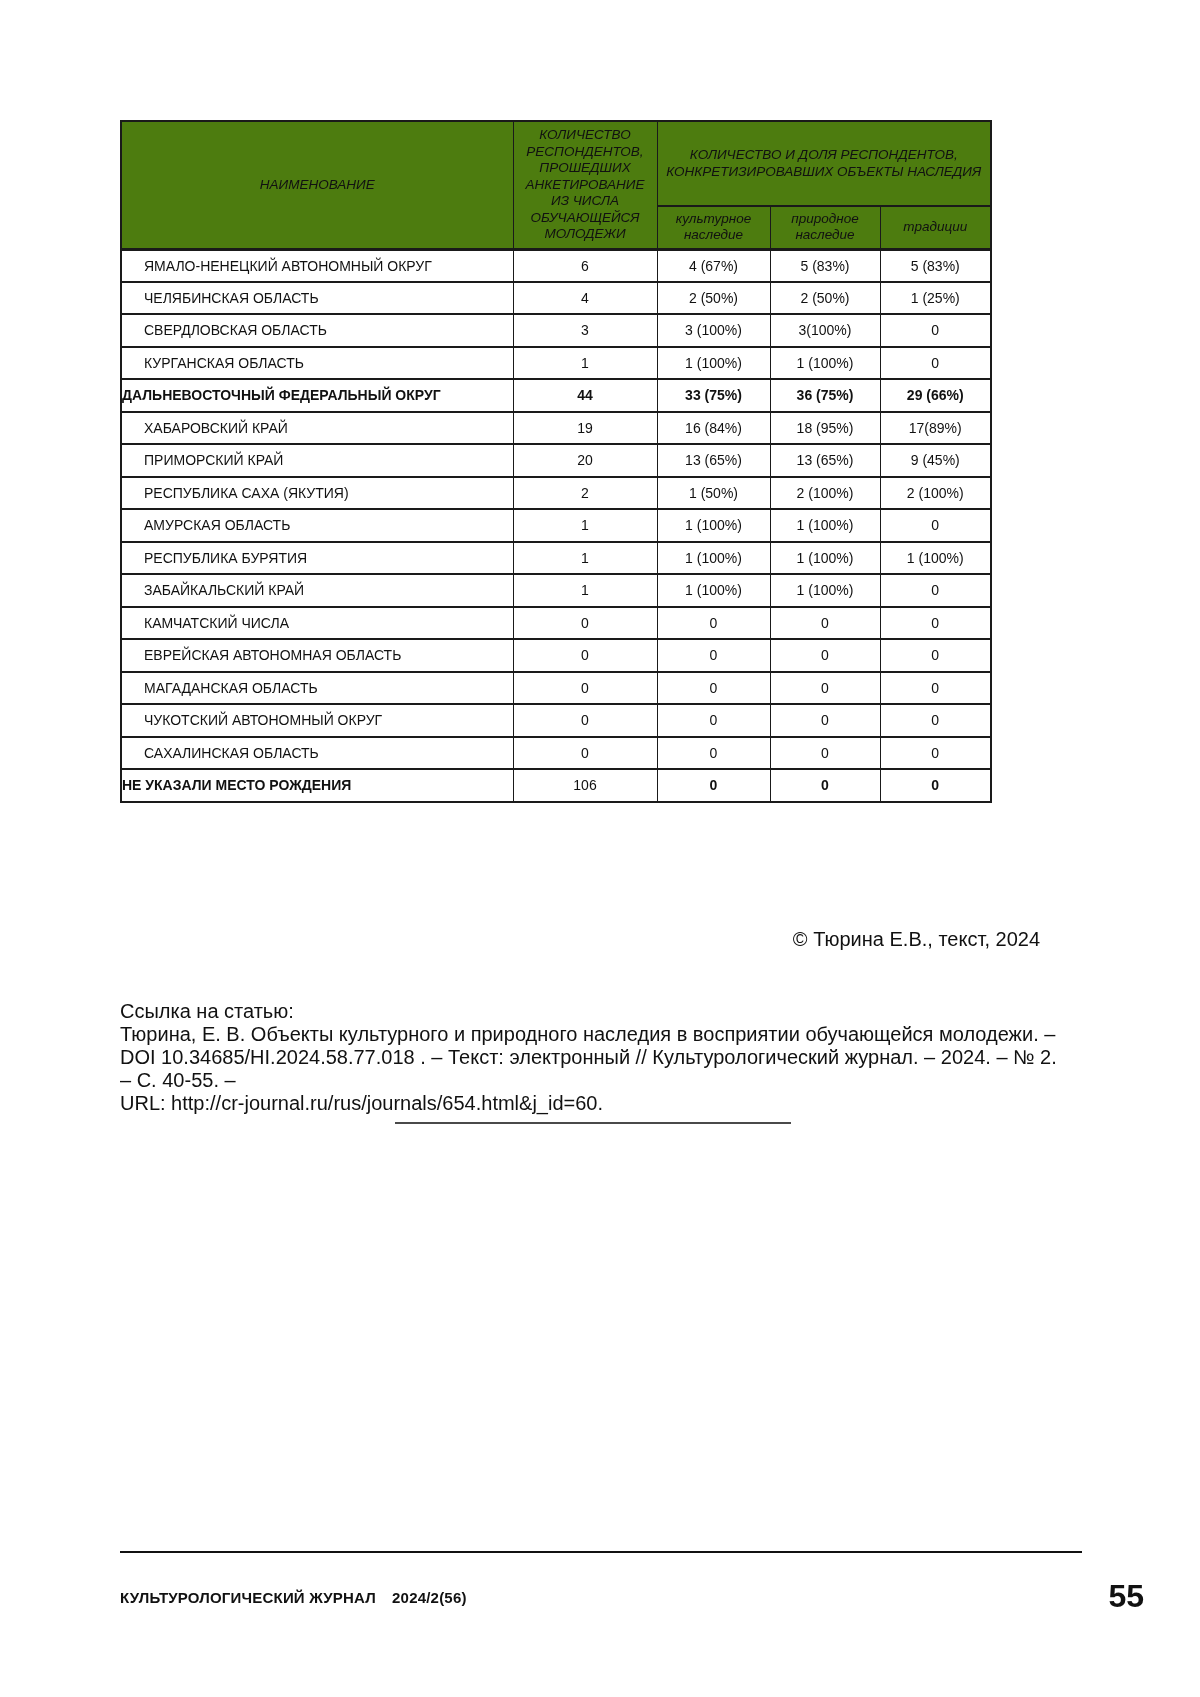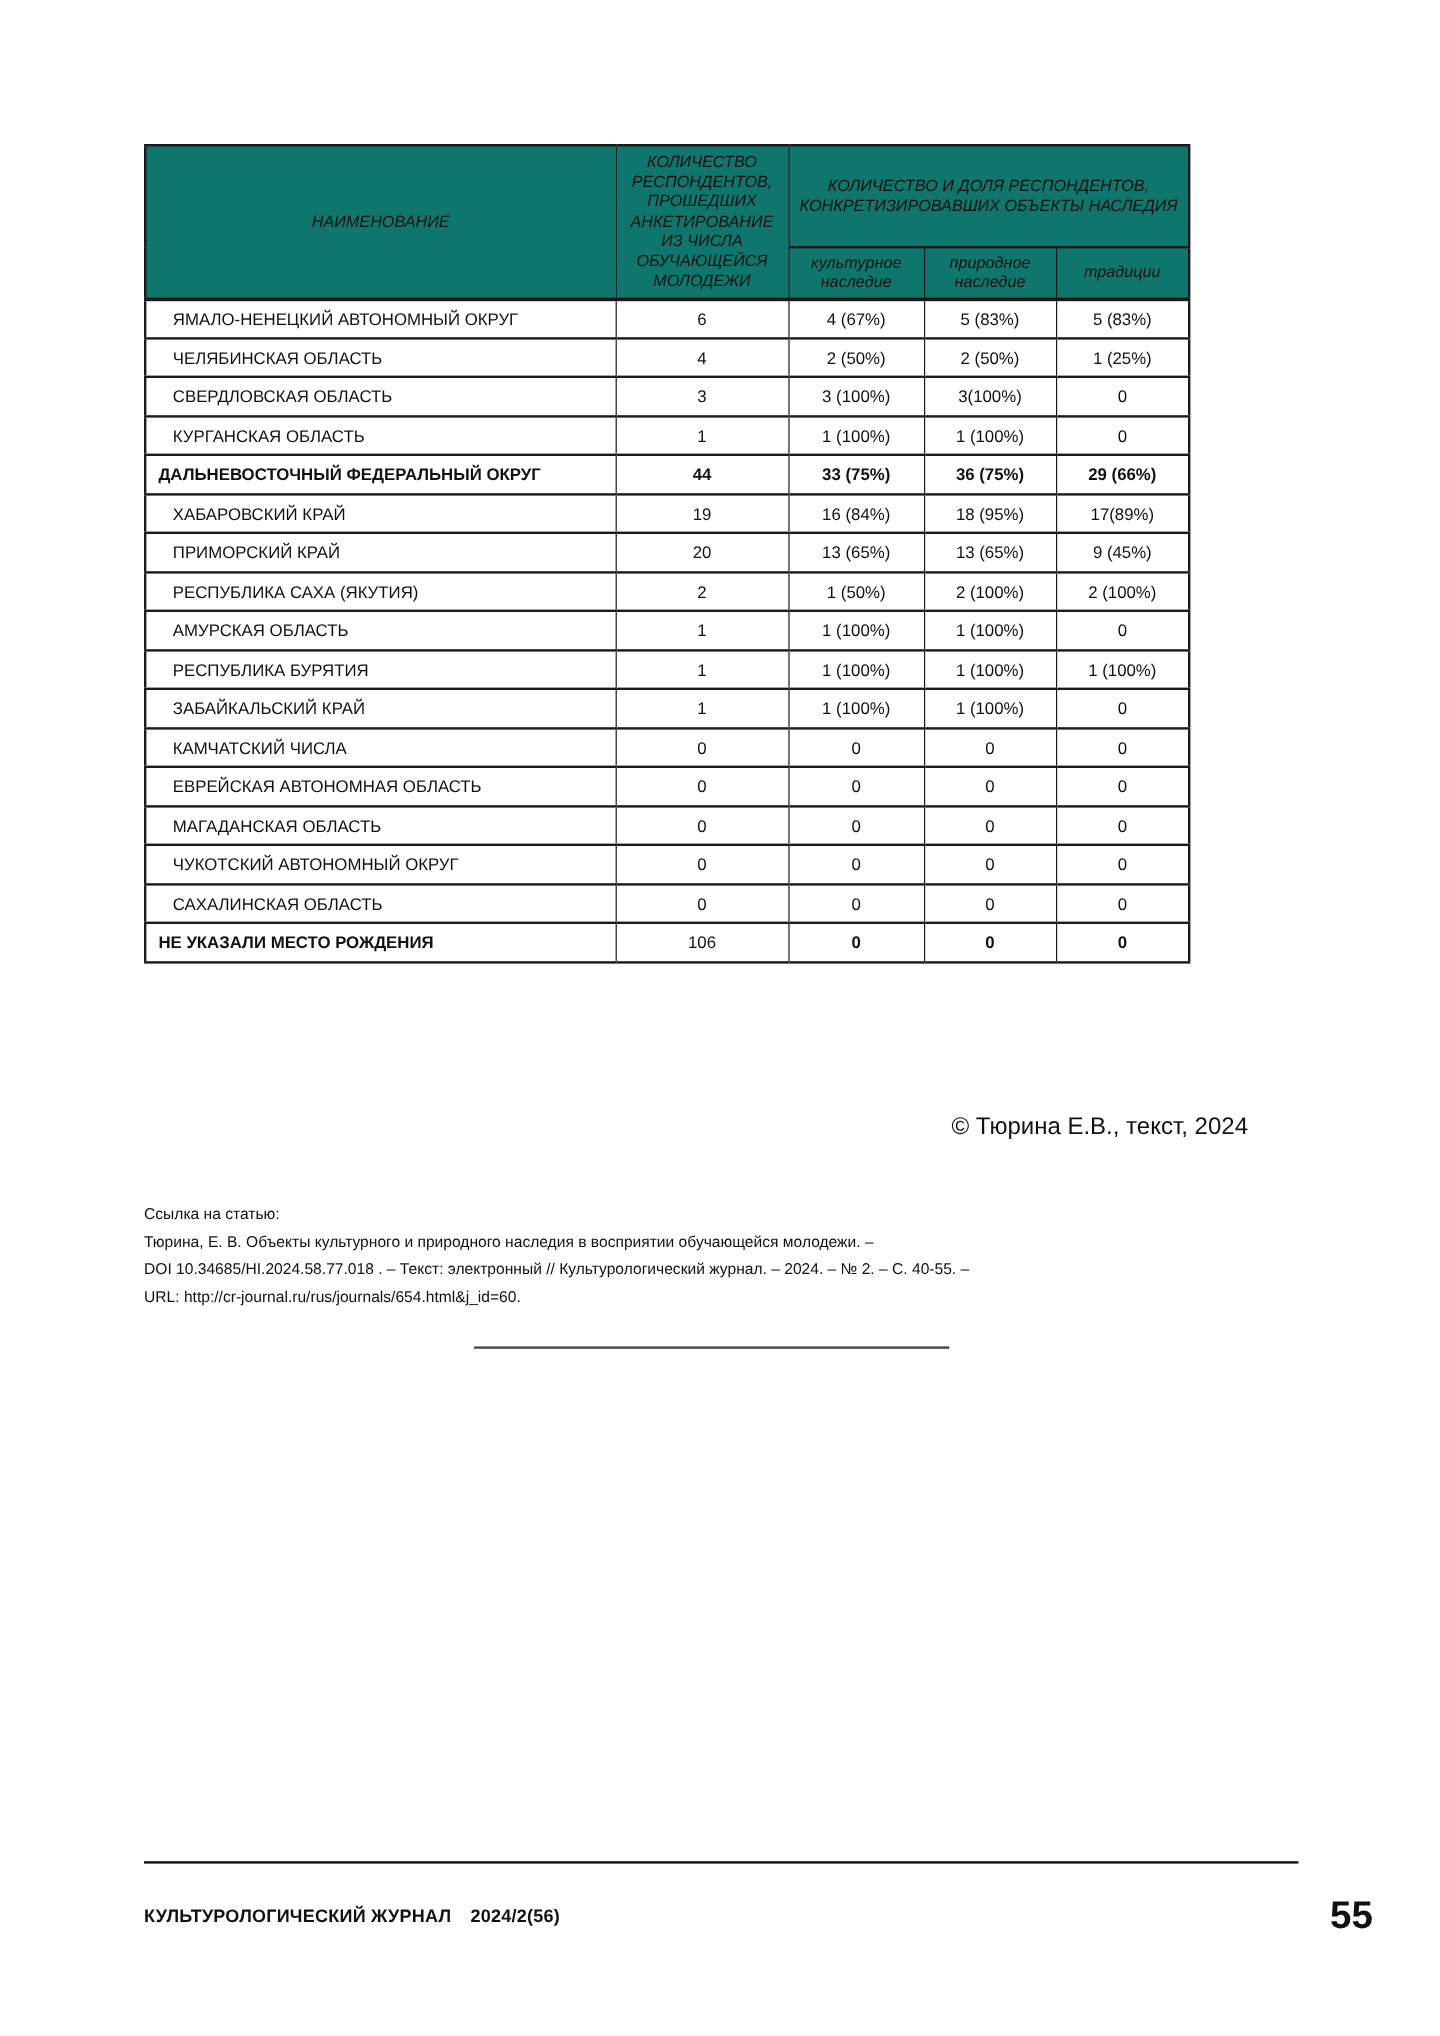--- a/index.html
+++ b/index.html
@@ -21,58 +21,58 @@
     table-layout: fixed;
     border: 2.5px solid #1a1a1a;
   }
   .data-table th, .data-table td {
     border: 1.5px solid #1a1a1a;
     border-top-width: 2px;
     border-bottom-width: 2px;
     vertical-align: middle;
   }
   .data-table thead th {
-    background: #0f766e;
+    background: #4d7c0f;
     font-style: italic;
     font-weight: normal;
     font-size: 13.5px;
     line-height: 16.5px;
     text-align: center;
     white-space: pre-line;
   }
   .data-table thead tr.h-top { height: 85px; }
   .data-table thead tr.h-sub { height: 43px; }
   .data-table thead { border-bottom: 3px solid #1a1a1a; }
   .data-table tbody td {
     height: 32.5px;
     font-size: 14px;
     background: #ffffff;
   }
-  td.name-cell { text-align: left; padding-left: 10px; }
+  td.name-cell { text-align: left; }
   td.name-cell.indent { padding-left: 22px; }
   td.num { text-align: center; }
   tr.bold td { font-weight: bold; }
   tr.bold td.regular { font-weight: normal; }
 
   
   .copyright {
     position: absolute;
     left: 120px;
     top: 928px;
     width: 920px;
     text-align: right;
     font-size: 20px;
     line-height: 22.5px;
   }
   .citation {
     position: absolute;
     left: 120px;
     top: 1000px;
     width: 945px;
-    font-size: 13px;
+    font-size: 20px;
     line-height: 23px;
   }
   .italic { }
   .divider {
     position: absolute;
     left: 395px;
     top: 1106px;
     width: 396px;
     height: 18px;
     border-bottom: 2px solid #4a4a4a;

